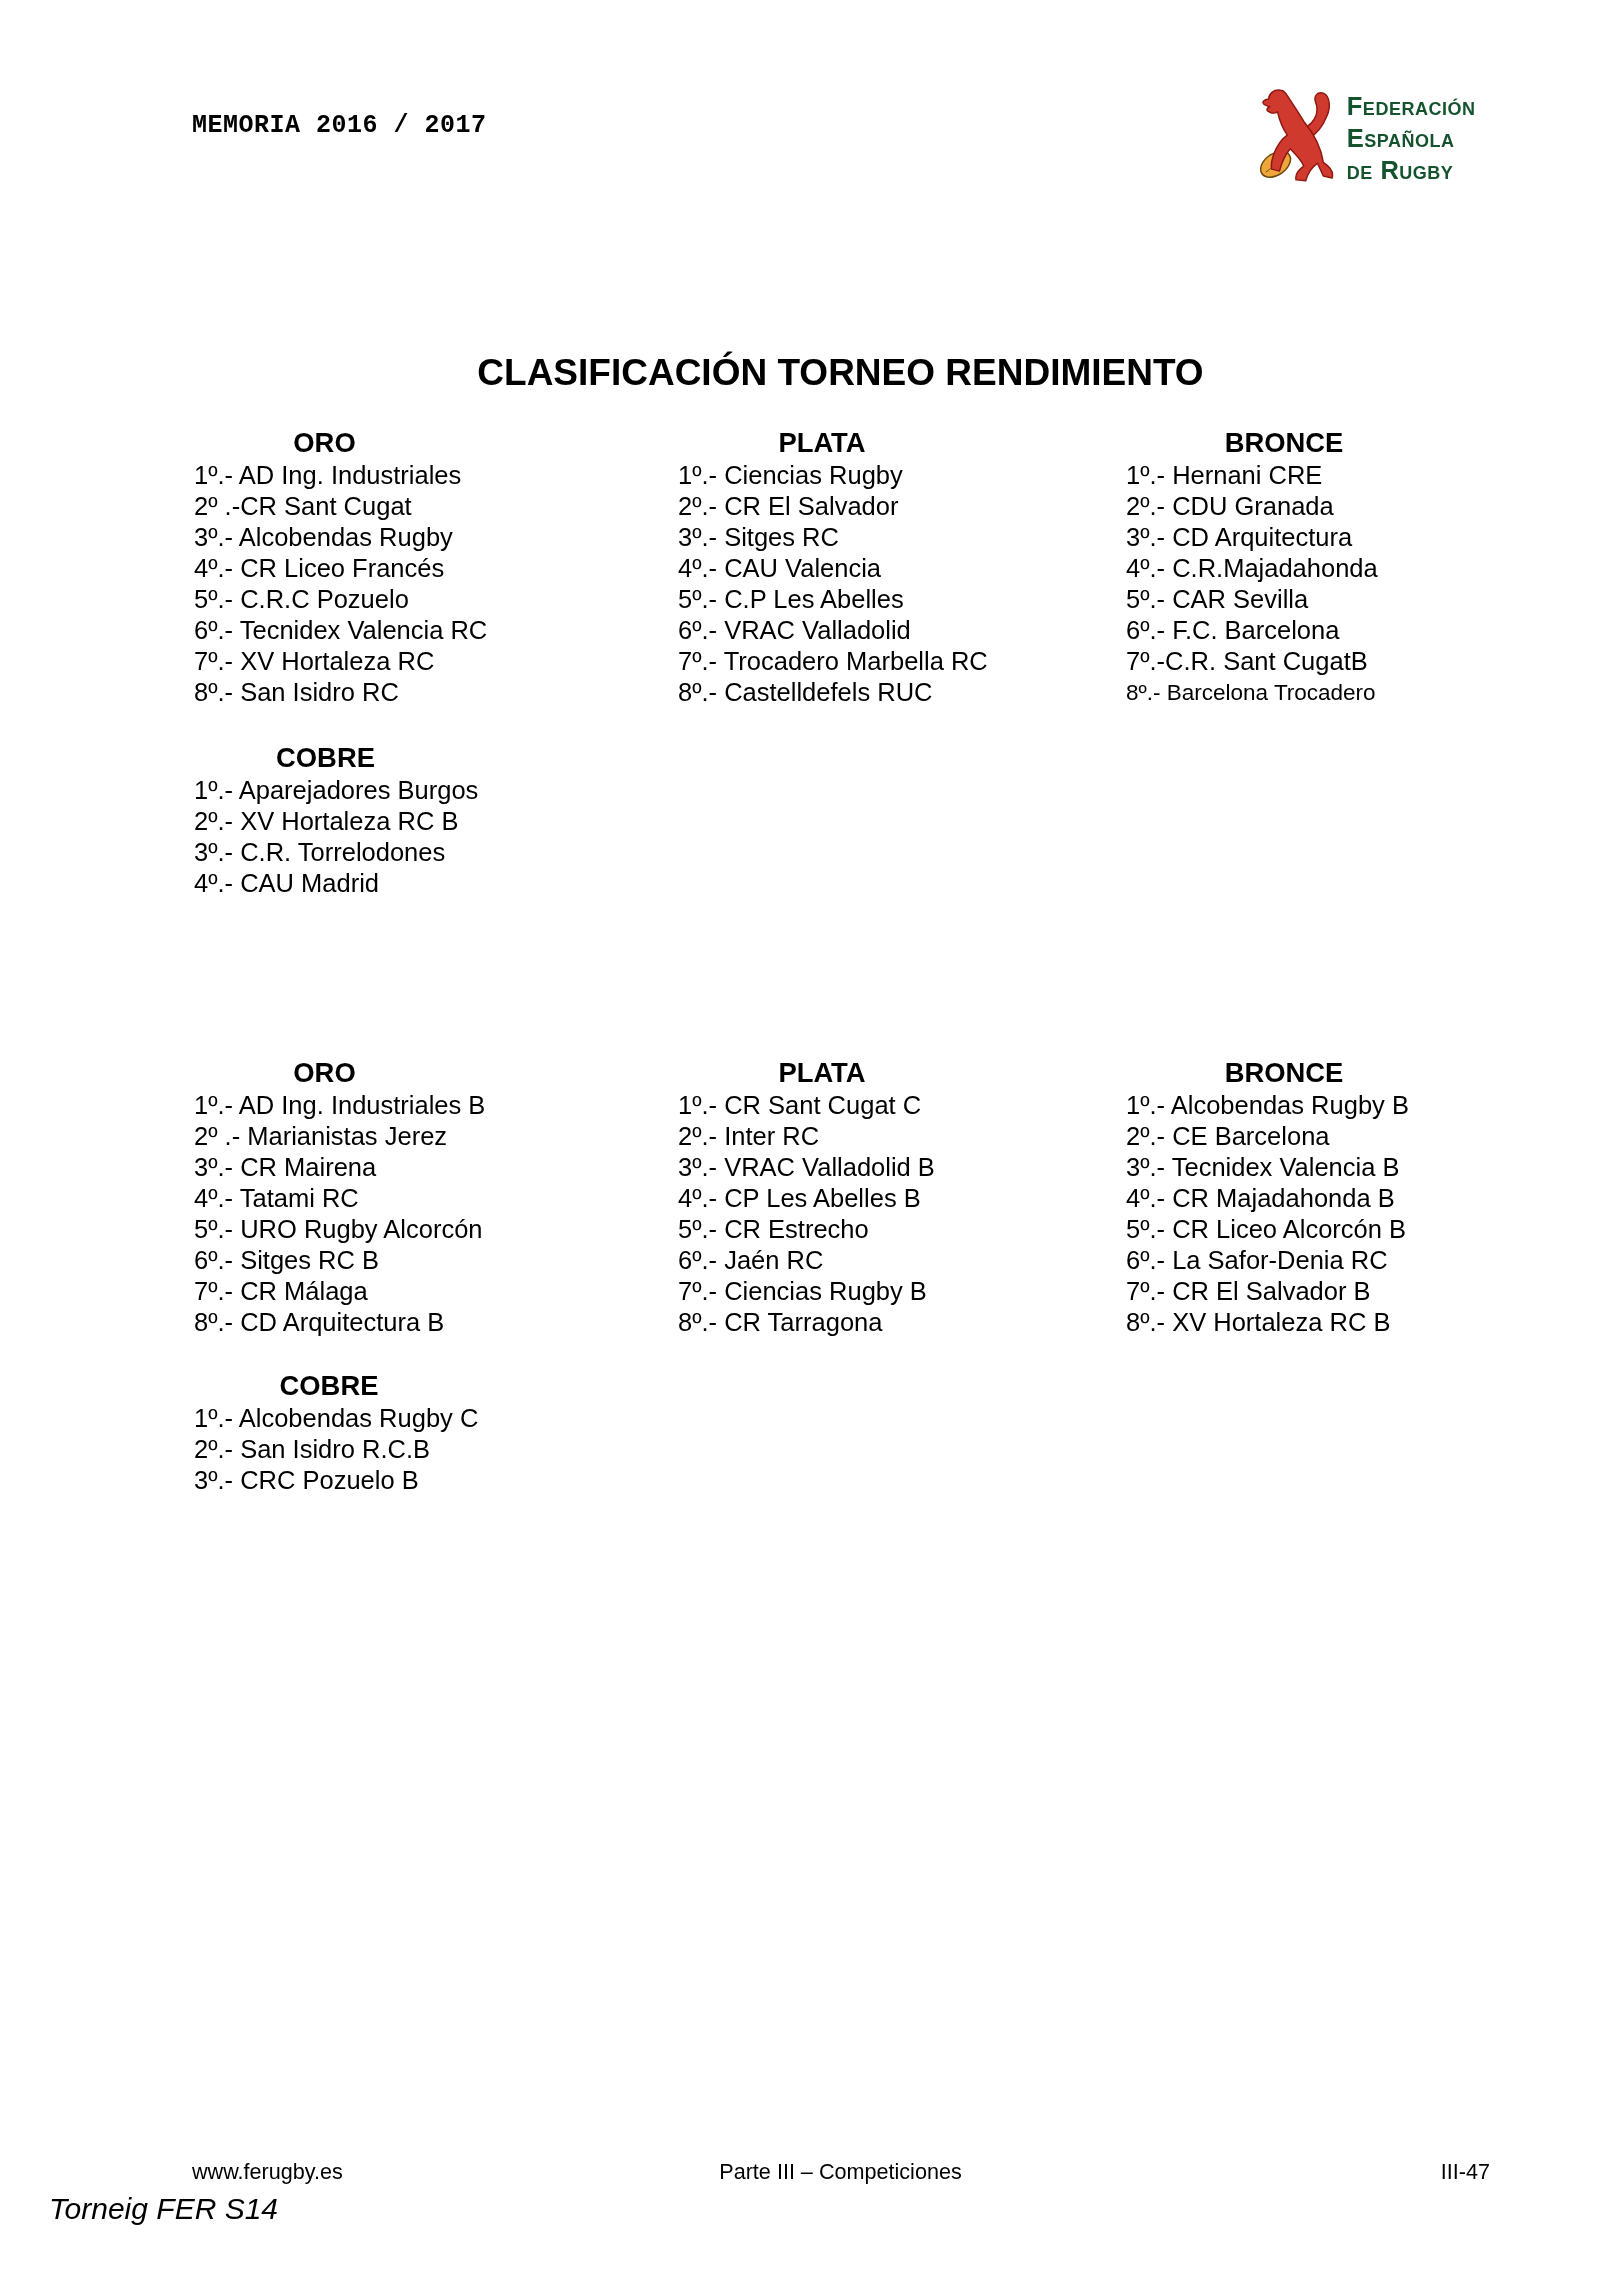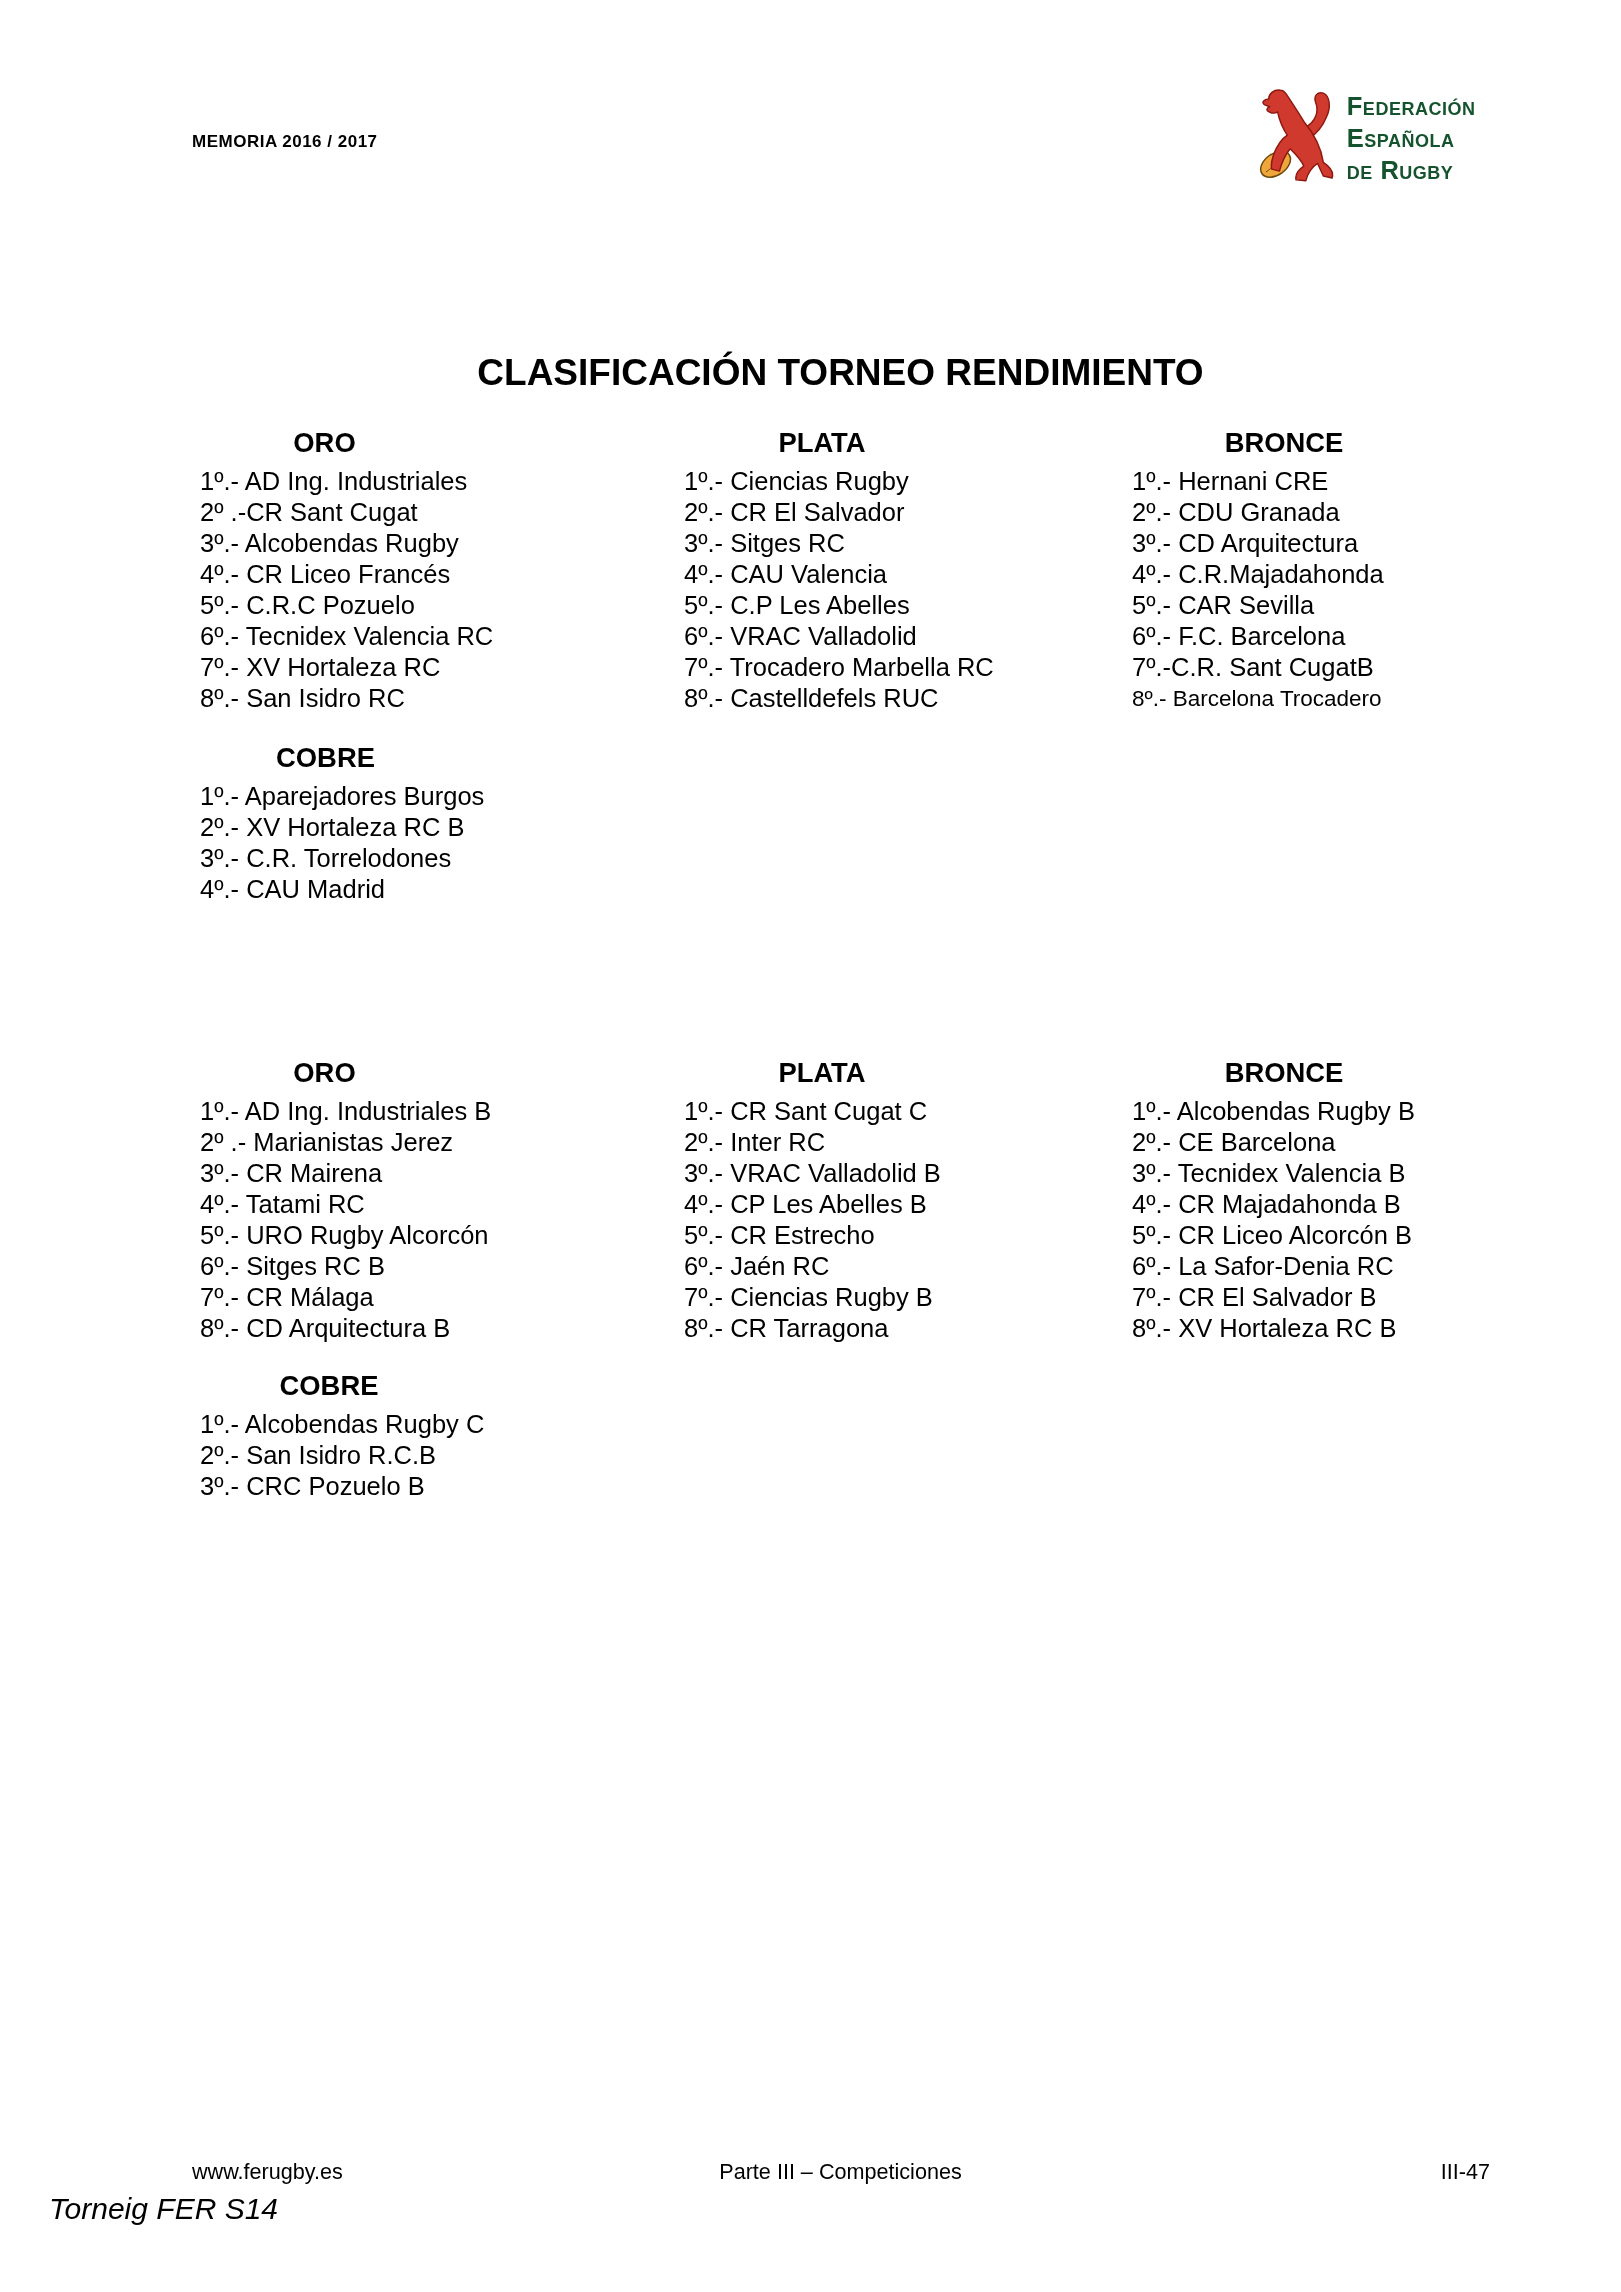--- a/index.html
+++ b/index.html
@@ -6,22 +6,22 @@
   .page{
     position:relative;
     width:1621px;height:2293px;
     background:#ffffff;
     font-family:"Liberation Sans", sans-serif;
     color:#000;
     overflow:hidden;
     margin:0 auto;
   }
   .memoria{
-    position:absolute;left:192px;top:132px;
-    font-size:17px;font-weight:bold;letter-spacing:0.5px;
+    position:absolute;left:192px;top:111px;
+    font-size:25px;font-weight:bold;letter-spacing:0.5px;font-family:Liberation Mono, monospace;
   }
   .logo{position:absolute;left:1259px;top:88px;display:flex;}
   .logo-lion{width:76px;height:98px;flex:0 0 auto;}
   .logo-text{
     margin-left:11.8px;padding-top:2px;
     font-weight:bold;font-variant:small-caps;
     font-size:25.5px;line-height:32px;color:#14532d;
     letter-spacing:0.5px;white-space:nowrap;
   }
   .section-title{
@@ -29,21 +29,21 @@
     text-align:center;font-size:37px;font-weight:bold;
     line-height:43px;white-space:nowrap;
   }
   #title-rendimiento{top:337px;margin-top:14px;}
   #title-promocion{top:976px;}
   .col{
     position:absolute;white-space:nowrap;
     font-size:25.5px;line-height:31px;
   }
   .col-header{font-weight:bold;font-size:27.4px;text-align:center;}
-  .col ul{margin:8px;padding:0;list-style:none;}
+  .col ul{margin:2px;padding:0;list-style:none;}
   .s1{top:427px;}
   .s2{top:1057px;}
   .c-oro{left:192px;width:265px;}
   .c-plata{left:676px;width:292px;}
   .c-bronce{left:1124px;width:320px;}
   .cobre1{top:742px;left:192px;width:267px;}
   .cobre2{top:1370px;left:192px;width:274px;}
   li.small{font-size:22.5px;}
   .footer-website{position:absolute;left:192px;top:2159px;font-size:21.6px;}
   .footer-center{position:absolute;left:191px;width:1299px;top:2159px;text-align:center;font-size:21.6px;}

